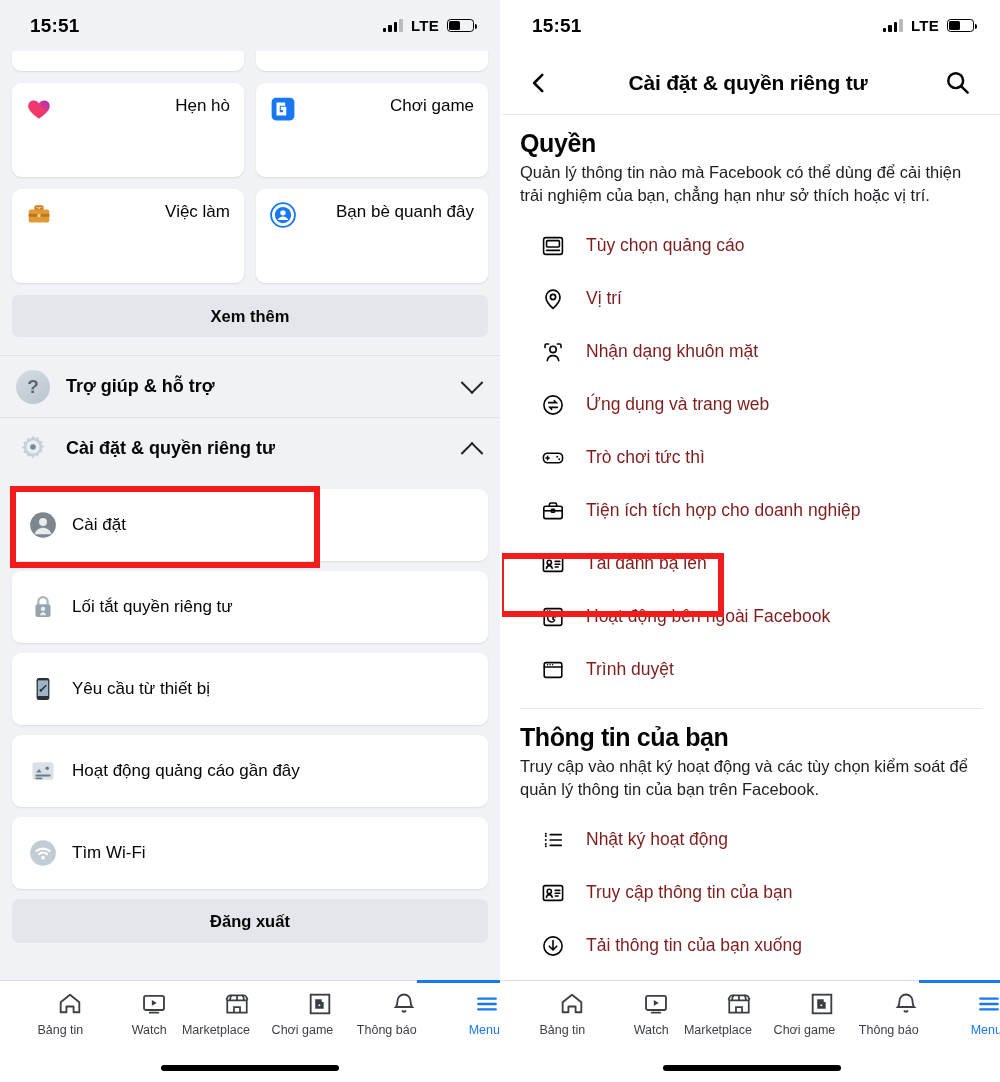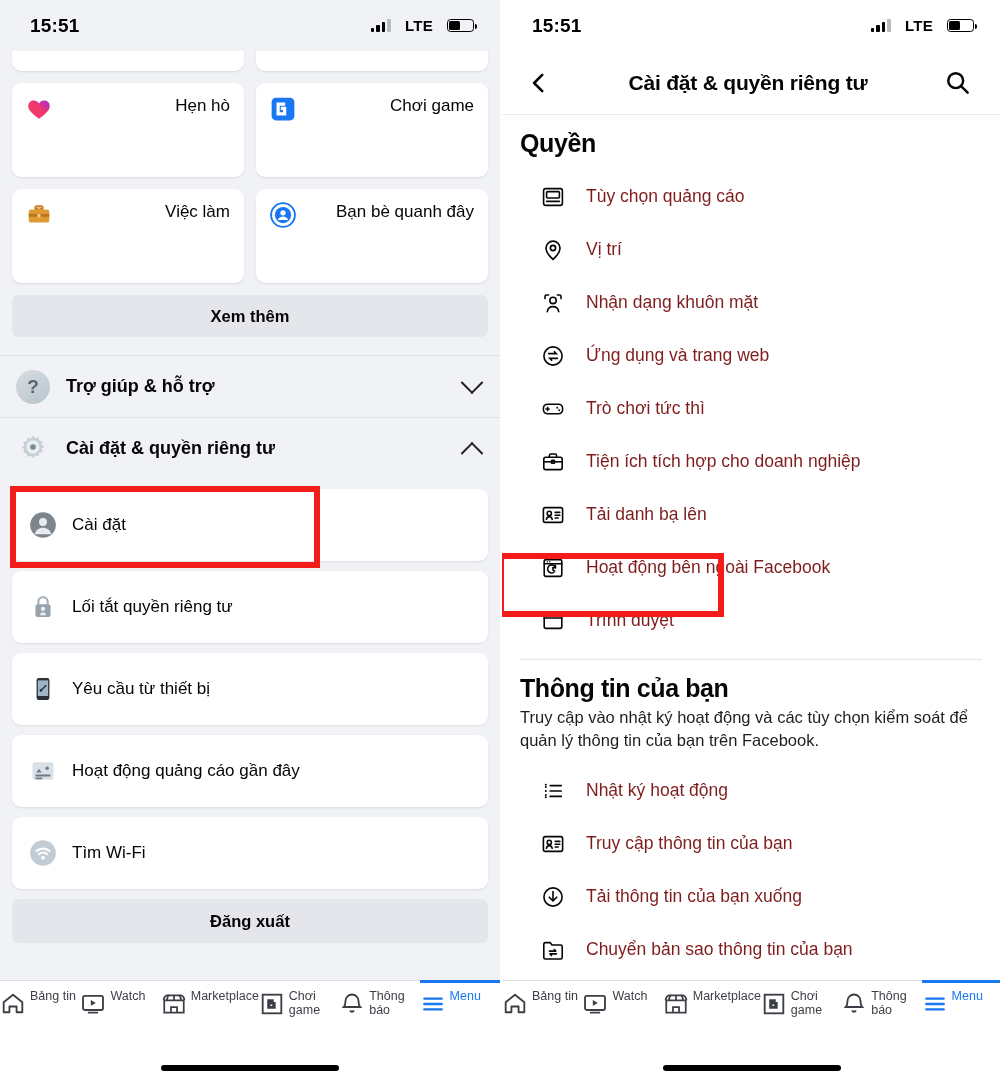--- a/index.html
+++ b/index.html
@@ -14,21 +14,21 @@
   .phone.right { border-left: 2px solid #ffffff; }
 
   
   .statusbar {
     height: 51px; display: flex; align-items: center;
     justify-content: space-between; padding: 0 26px 0 30px;
     background: #f0f2f5; position: relative; z-index: 5;
   }
   .phone.right .statusbar { background: #ffffff; }
   .sb-time { font-size: 19px; font-weight: bold; color: #000; letter-spacing: .2px; }
-  .sb-right { display: flex; align-items: center; gap: 14px; }
+  .sb-right { display: flex; align-items: center; gap: 8px; }
   .sig { display: flex; align-items: flex-end; gap: 2px; height: 13px; }
   .sig i { width: 3.5px; background: #000; border-radius: 1px; display: block; }
   .sig i:nth-child(1) { height: 4px; }
   .sig i:nth-child(2) { height: 7px; }
   .sig i:nth-child(3) { height: 10px; }
   .sig i:nth-child(4) { height: 13px; background: #b9bbbe; }
   .lte { font-size: 15px; font-weight: 600; color: #000; letter-spacing: .3px; }
   .batt { width: 27px; height: 13px; border: 1.6px solid #000; border-radius: 3.5px;
           position: relative; padding: 1.4px; }
   .batt::after { content: ""; position: absolute; right: -4px; top: 3.5px;
@@ -116,21 +116,21 @@
   .r-ico { width: 30px; height: 30px; flex: none; display: flex; align-items: center; justify-content: center; }
   .r-lbl { margin-left: 18px; font-size: 17.5px; color: #7f1d1d; }
   .r-div { height: 1px; background: #e4e6eb; margin: 12px 18px 0; }
 
   
   .tabbar {
     position: absolute; left: 0; bottom: 0; width: 500px; height: 102px;
     background: #fff; border-top: 1px solid #dcdee2; z-index: 8;
   }
   .tabs { display: flex; height: 72px; align-items: flex-start; padding-top: 8px; }
-  .tab { flex: 1; display: flex; flex-direction: row; align-items: flex-start; gap: 4px; position: relative; }
+  .tab { flex: 1; display: flex; flex-direction: column; align-items: flex-end; gap: 4px; position: relative; }
   .tab .t-ico { height: 30px; display: flex; align-items: center; justify-content: center; }
   .tab .t-lbl { font-size: 12.5px; color: #3b3f45; }
   .tab.active .t-lbl { color: #1877f2; }
   .tab.active::before {
     content: ""; position: absolute; top: -9px; left: 0; width: 100%;
     height: 3px; background: #1877f2;
   }
   .home-ind { position: absolute; bottom: 11px; left: 50%; transform: translateX(-50%);
               width: 178px; height: 6px; background: #000; border-radius: 3px; }
 </style>
@@ -403,20 +403,21 @@
         <div class="search-ico">
           <svg width="27" height="27" viewBox="0 0 24 24" fill="none" stroke="#050505" stroke-width="2.2" stroke-linecap="round">
             <circle cx="10.4" cy="10.4" r="6.6"></circle>
               <path d="M15.4 15.4L21 21"></path>
           </svg>
         </div>
       </div>
 
       <div class="sec">
         <div class="sec-title">Quyền</div>
+        <div class="sec-desc">Quản lý thông tin nào mà Facebook có thể dùng để cải thiện trải nghiệm của bạn, chẳng hạn như sở thích hoặc vị trí.</div>
         <div class="r-list">
 
           <div class="r-item">
             <div class="r-ico">
               <svg width="24" height="24" viewBox="0 0 24 24" fill="none" stroke="#050505" stroke-width="1.6">
                 <rect x="2.6" y="3.6" width="18.8" height="16.8" rx="2.2"></rect>
                 <rect x="5.6" y="6.6" width="12.8" height="6.4" rx="1"></rect>
                 <path d="M5.6 16.4h12.8" stroke-linecap="round"></path>
               </svg>
             </div>

